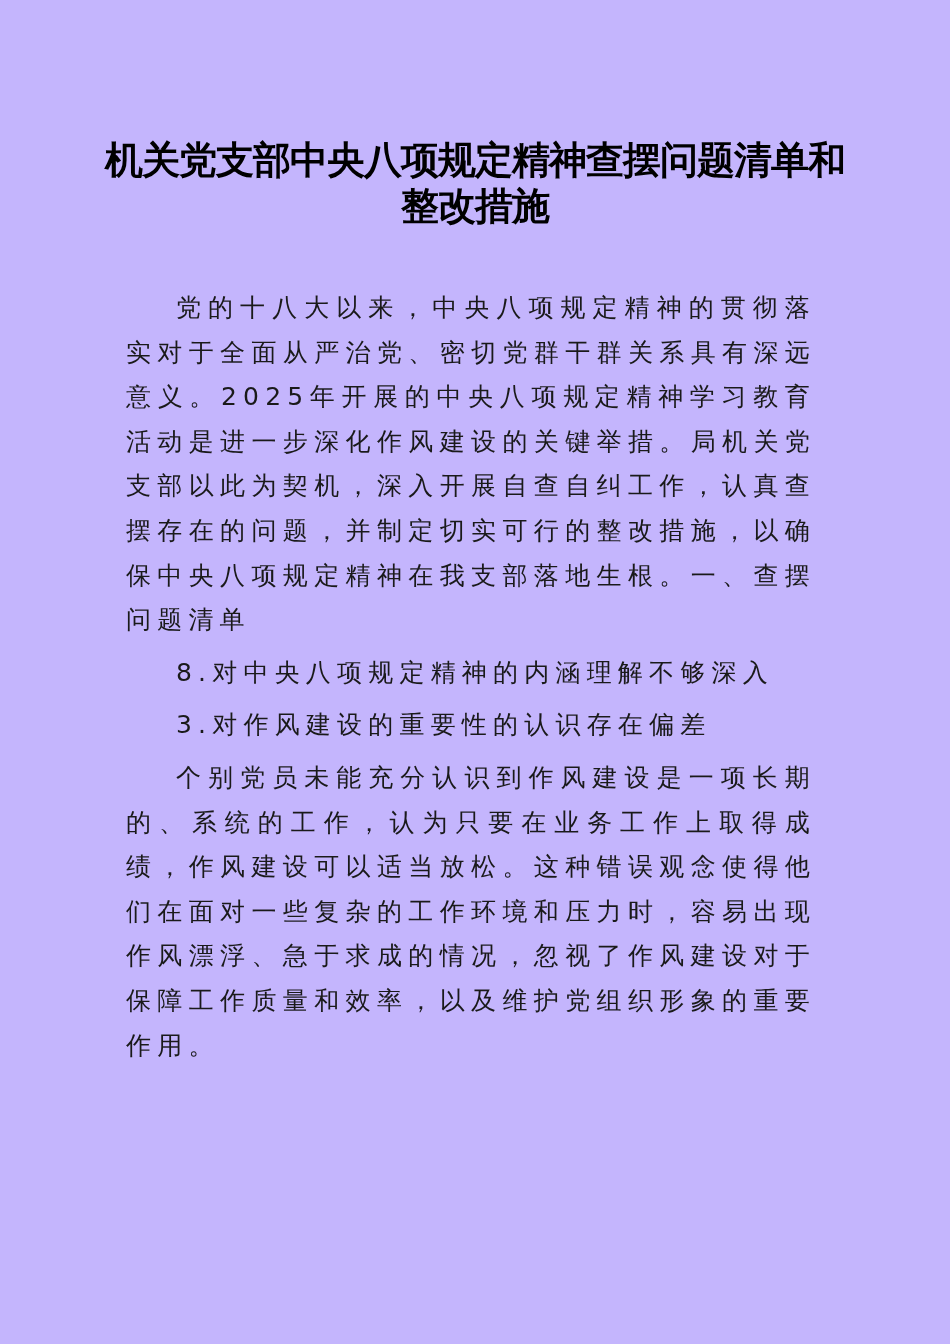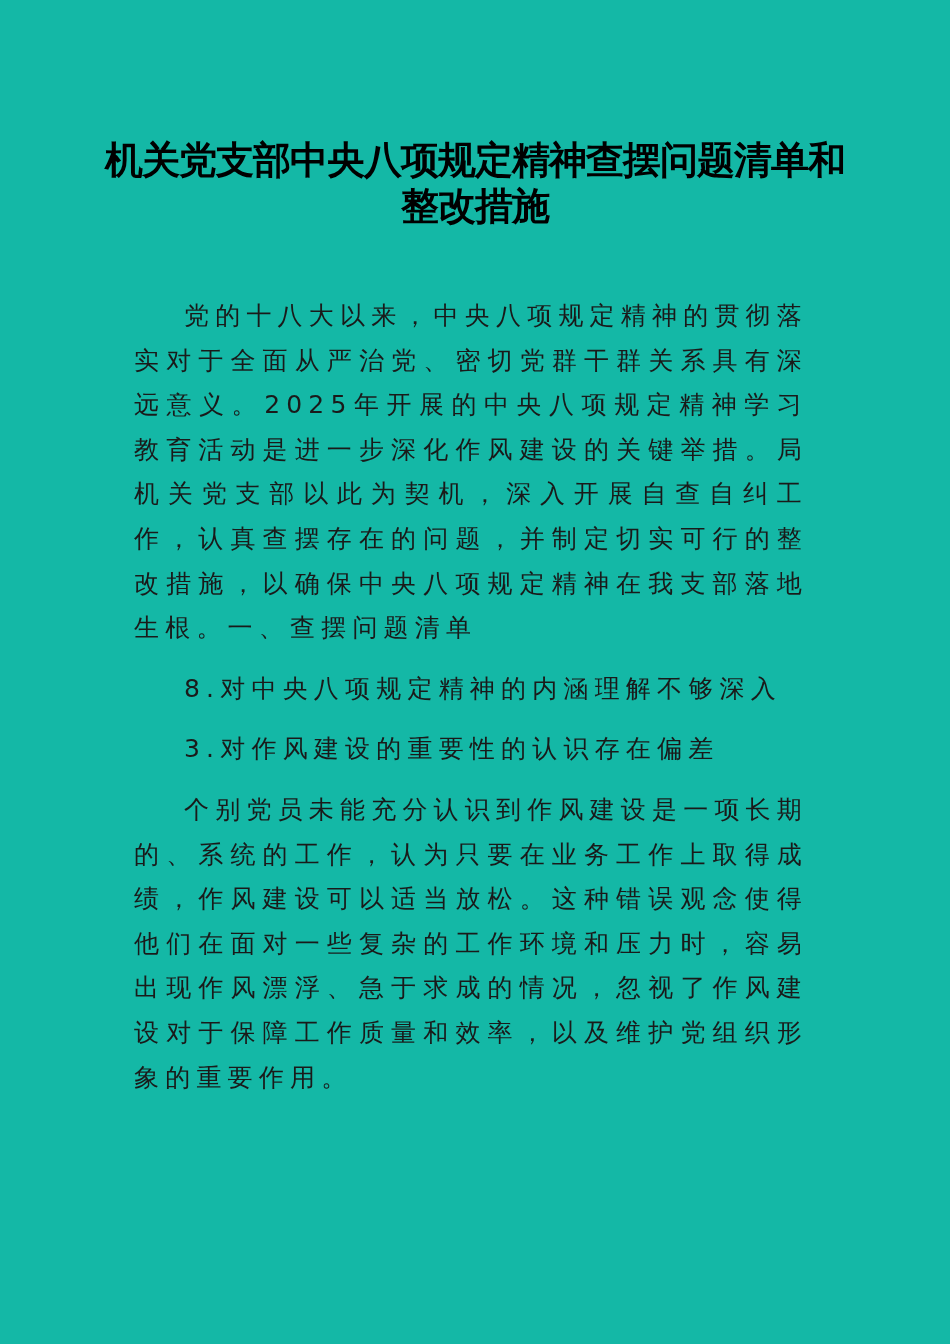--- a/index.html
+++ b/index.html
@@ -1,30 +1,30 @@
 <!DOCTYPE html>
 <html><head>
 <meta charset="utf-8">
 <style>
   html, body { margin: 0; padding: 0; background: #ffffff; }
   body { width: 950px; height: 1344px; position: relative; overflow: hidden; }
-  .page { position: absolute; left: 0; top: 0; width: 950px; height: 1344px; background: #14b8a6; }
+  .page { position: absolute; left: 0; top: 0; width: 950px; height: 1344px; background: #c4b5fd; }
   .title {
     position: absolute; left: 0; width: 950px; text-align: center;
     font-family: "DejaVu Serif", "Liberation Serif", serif;
     font-weight: bold; font-size: 38px; color: #000; line-height: 46px;
     top: 137px; letter-spacing: -1px;
   }
   .body {
     position: absolute; left: 118px; top: 278px; width: 706px;
     font-family: "DejaVu Sans", "Liberation Sans", sans-serif;
     font-size: 25px; line-height: 44.6px; color: #1a1a1a;
     letter-spacing: 6.2px; text-align: justify;
   }
-  .body p { margin: 16px; text-indent: 2em; }
+  .body p { margin: 8px; text-indent: 2em; }
   .body p.h { text-indent: 2em; }
   .body p.h1 { text-indent: 1.55em; }
 </style>
 </head>
 <body>
 
 <div class="page">
   <div class="title">
     <div>机关党支部中央八项规定精神查摆问题清单和</div>
     <div>整改措施</div>

